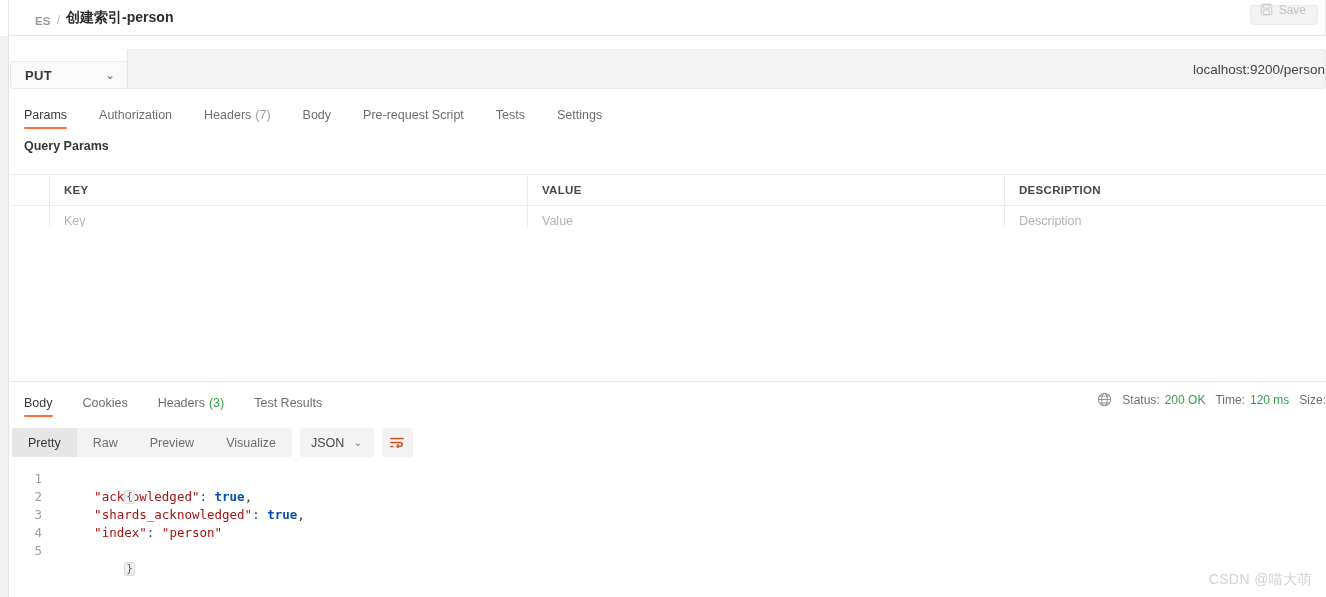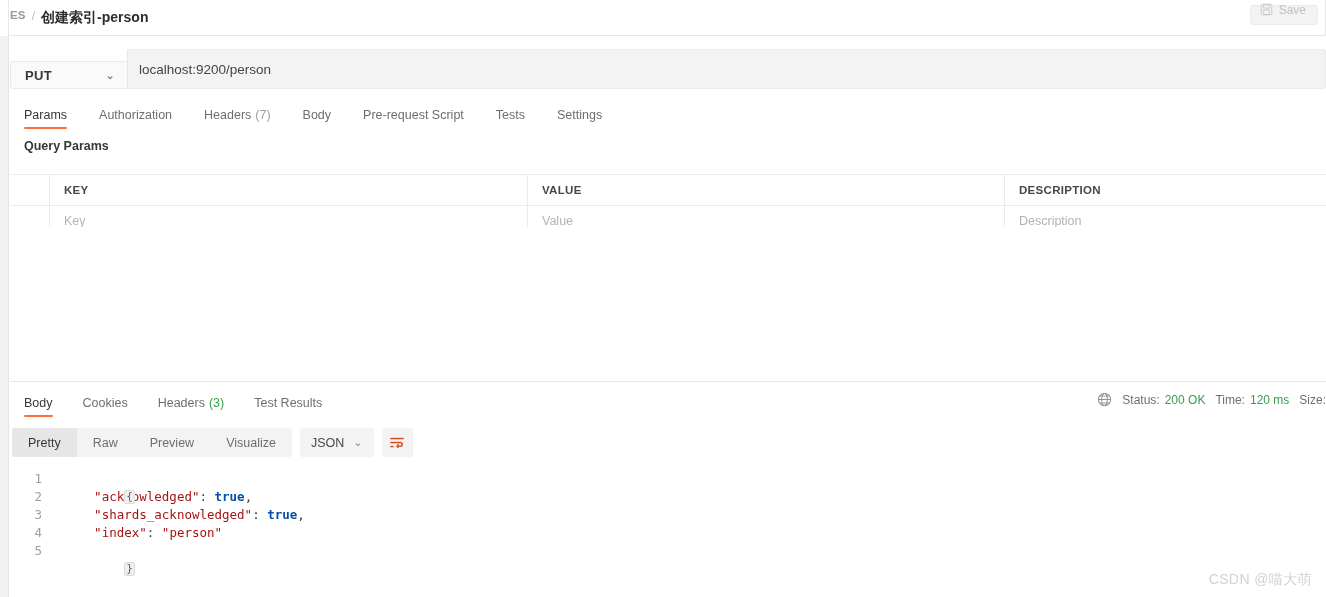--- a/index.html
+++ b/index.html
@@ -32,22 +32,22 @@
 
   
   .header {
     position: absolute; left: 9px; top: 0;
     width: 1317px; height: 36px;
     background: #ffffff;
     border-bottom: 1px solid #e6e6e6;
     display: flex; align-items: center;
   }
   .breadcrumb {
-    display: flex; align-items: flex-start;
-    margin-left: 1px;
+    display: flex; align-items: flex-end;
+    margin-left: 26px;
     font-size: 12px;
     white-space: nowrap;
   }
   .crumb-root { color: #9a9a9a; font-weight: bold; font-size: 11.5px; letter-spacing: .2px;}
   .crumb-sep { color: #bdbdbd; margin: 0 6px; font-size: 12px;}
   .crumb-current { color: #2c2c2c; font-weight: bold; font-size: 14px; }
 
   .save-btn {
     position: absolute; right: 8px; top: 5px;
     height: 20px;
@@ -88,20 +88,21 @@
   .url-input {
     flex: 1;
     background: #f3f3f3;
     border: 1px solid #eaeaea;
     border-left: 1px solid #e6e6e6;
     border-radius: 0 3px 3px 0;
     display: flex; align-items: center;
     padding-left: 11px;
     color: #41454a;
     font-size: 13.5px;
+    justify-content: flex-end;
   }
 
   
   .req-tabs {
     position: absolute; left: 10px; top: 100px;
     width: 1316px; height: 29px;
     display: flex; align-items: flex-start;
     gap: 0;
   }
   .rtab {

